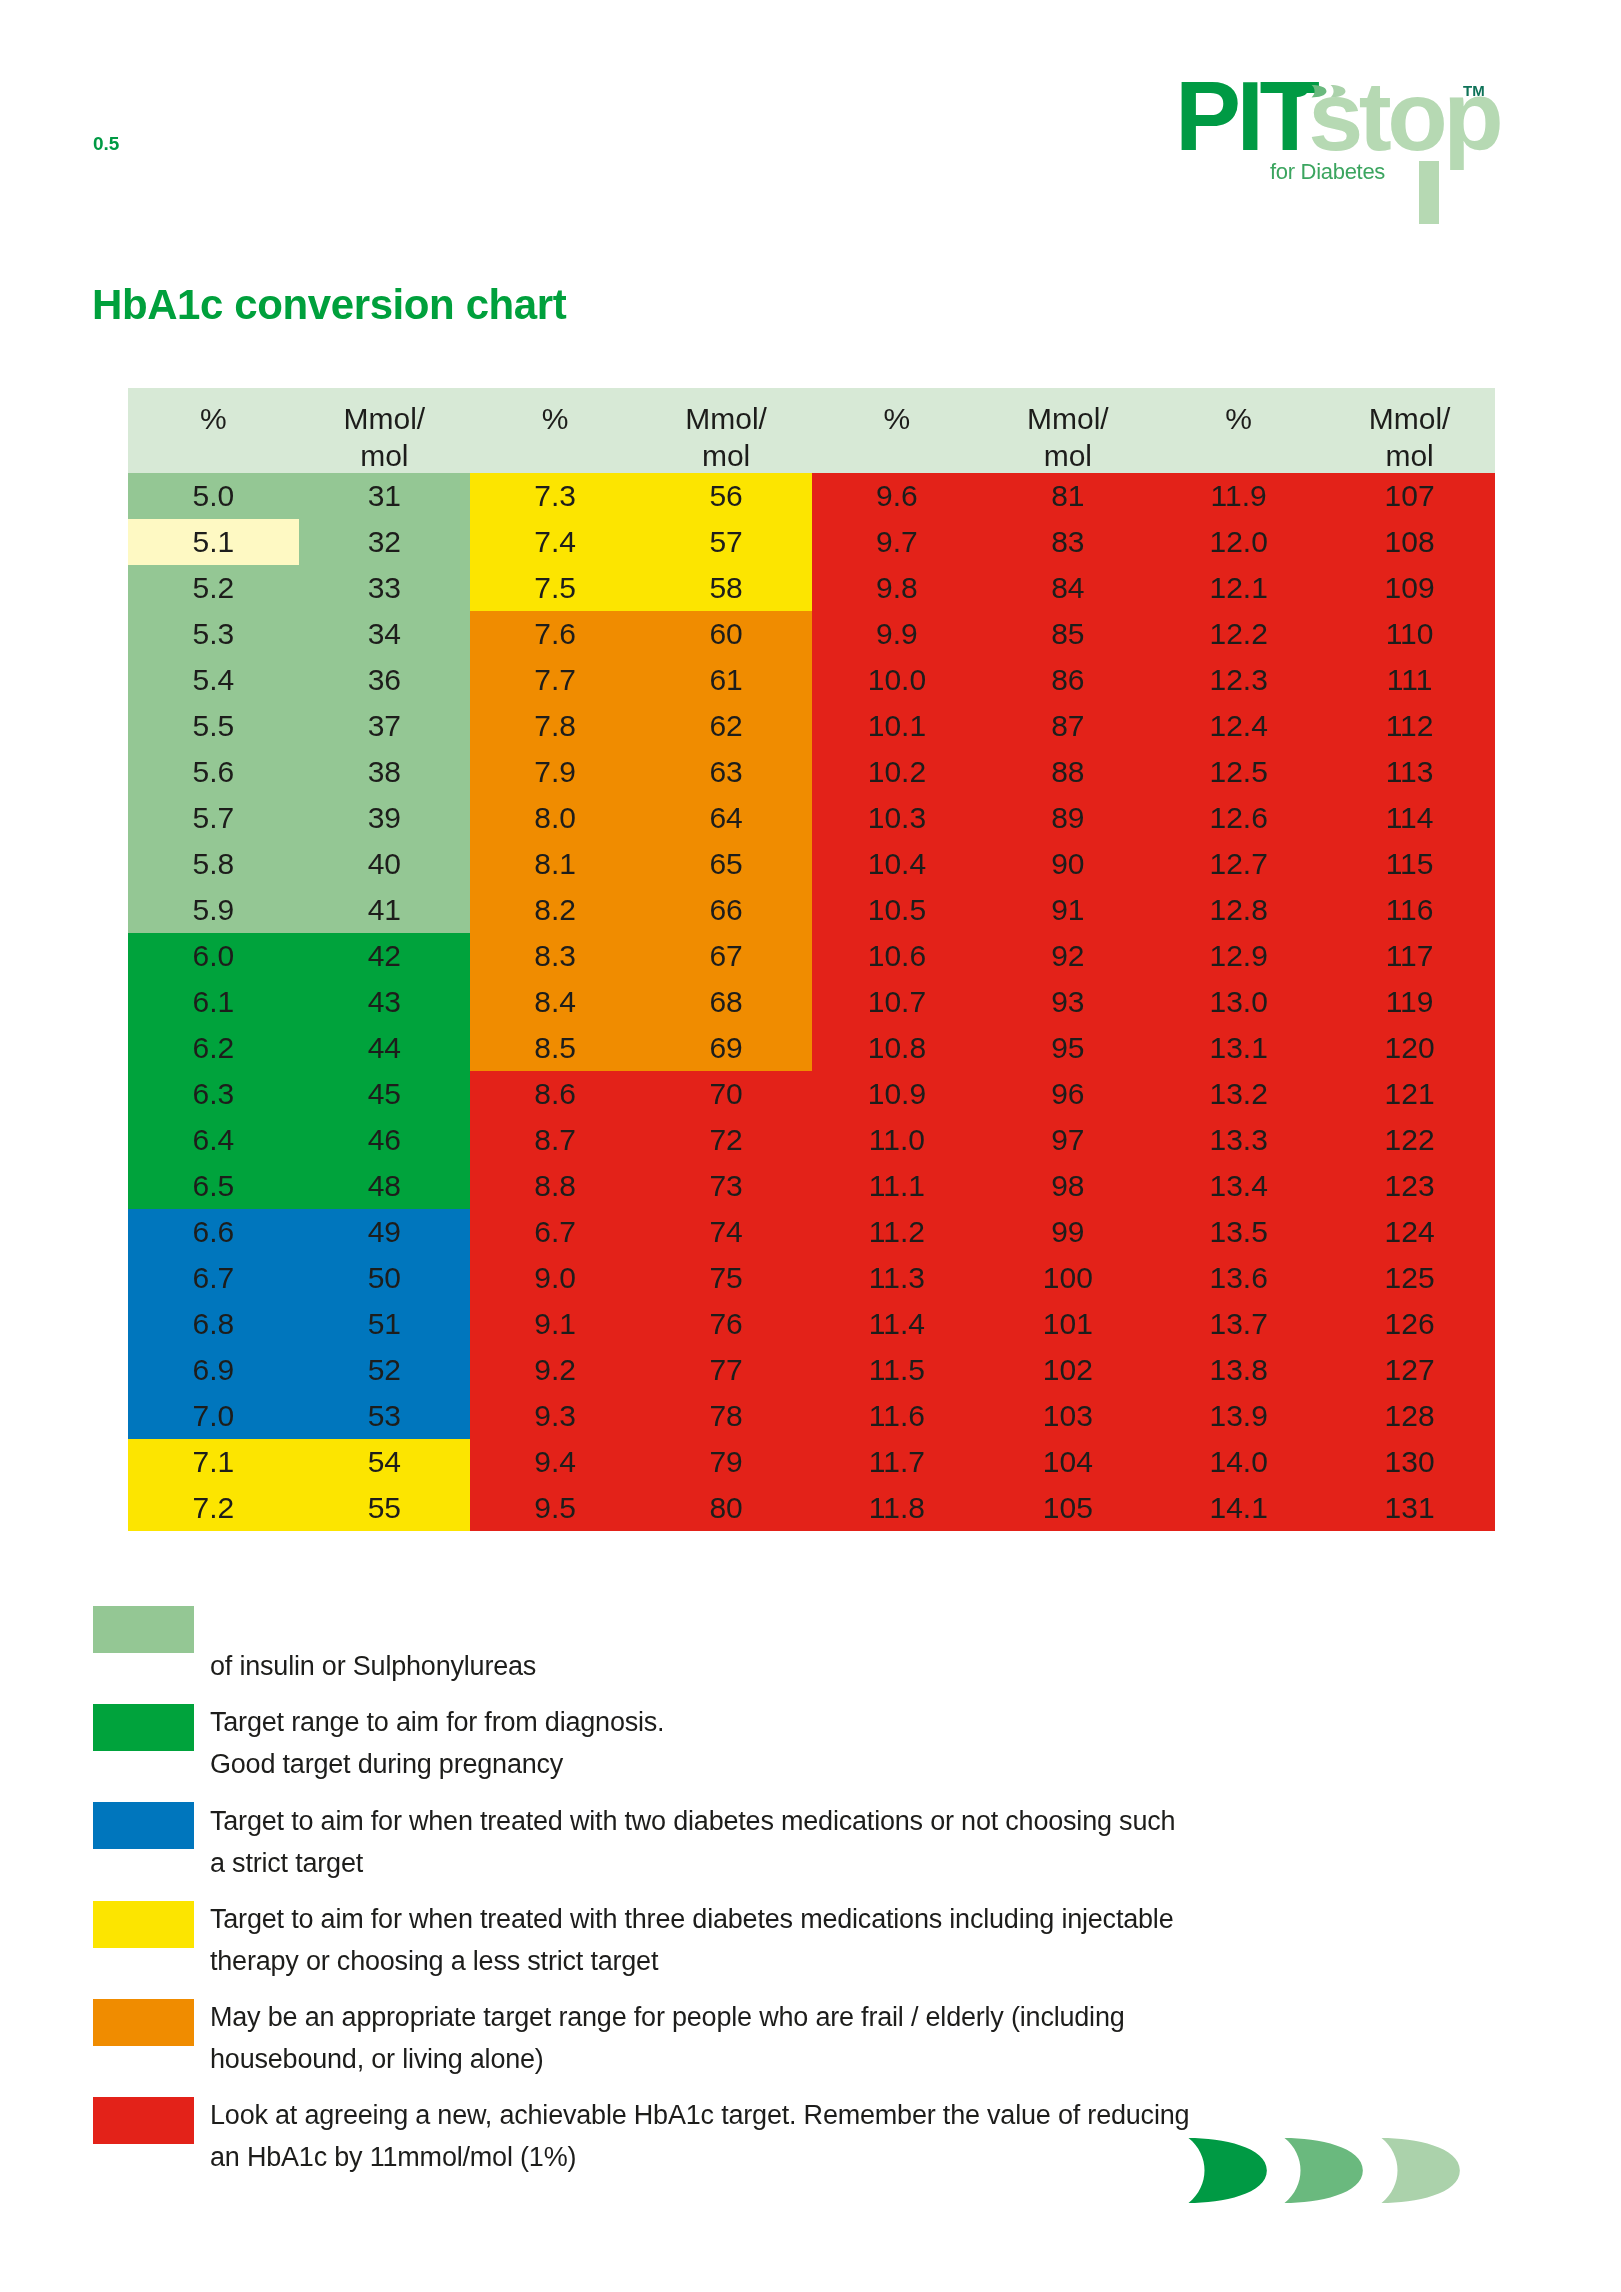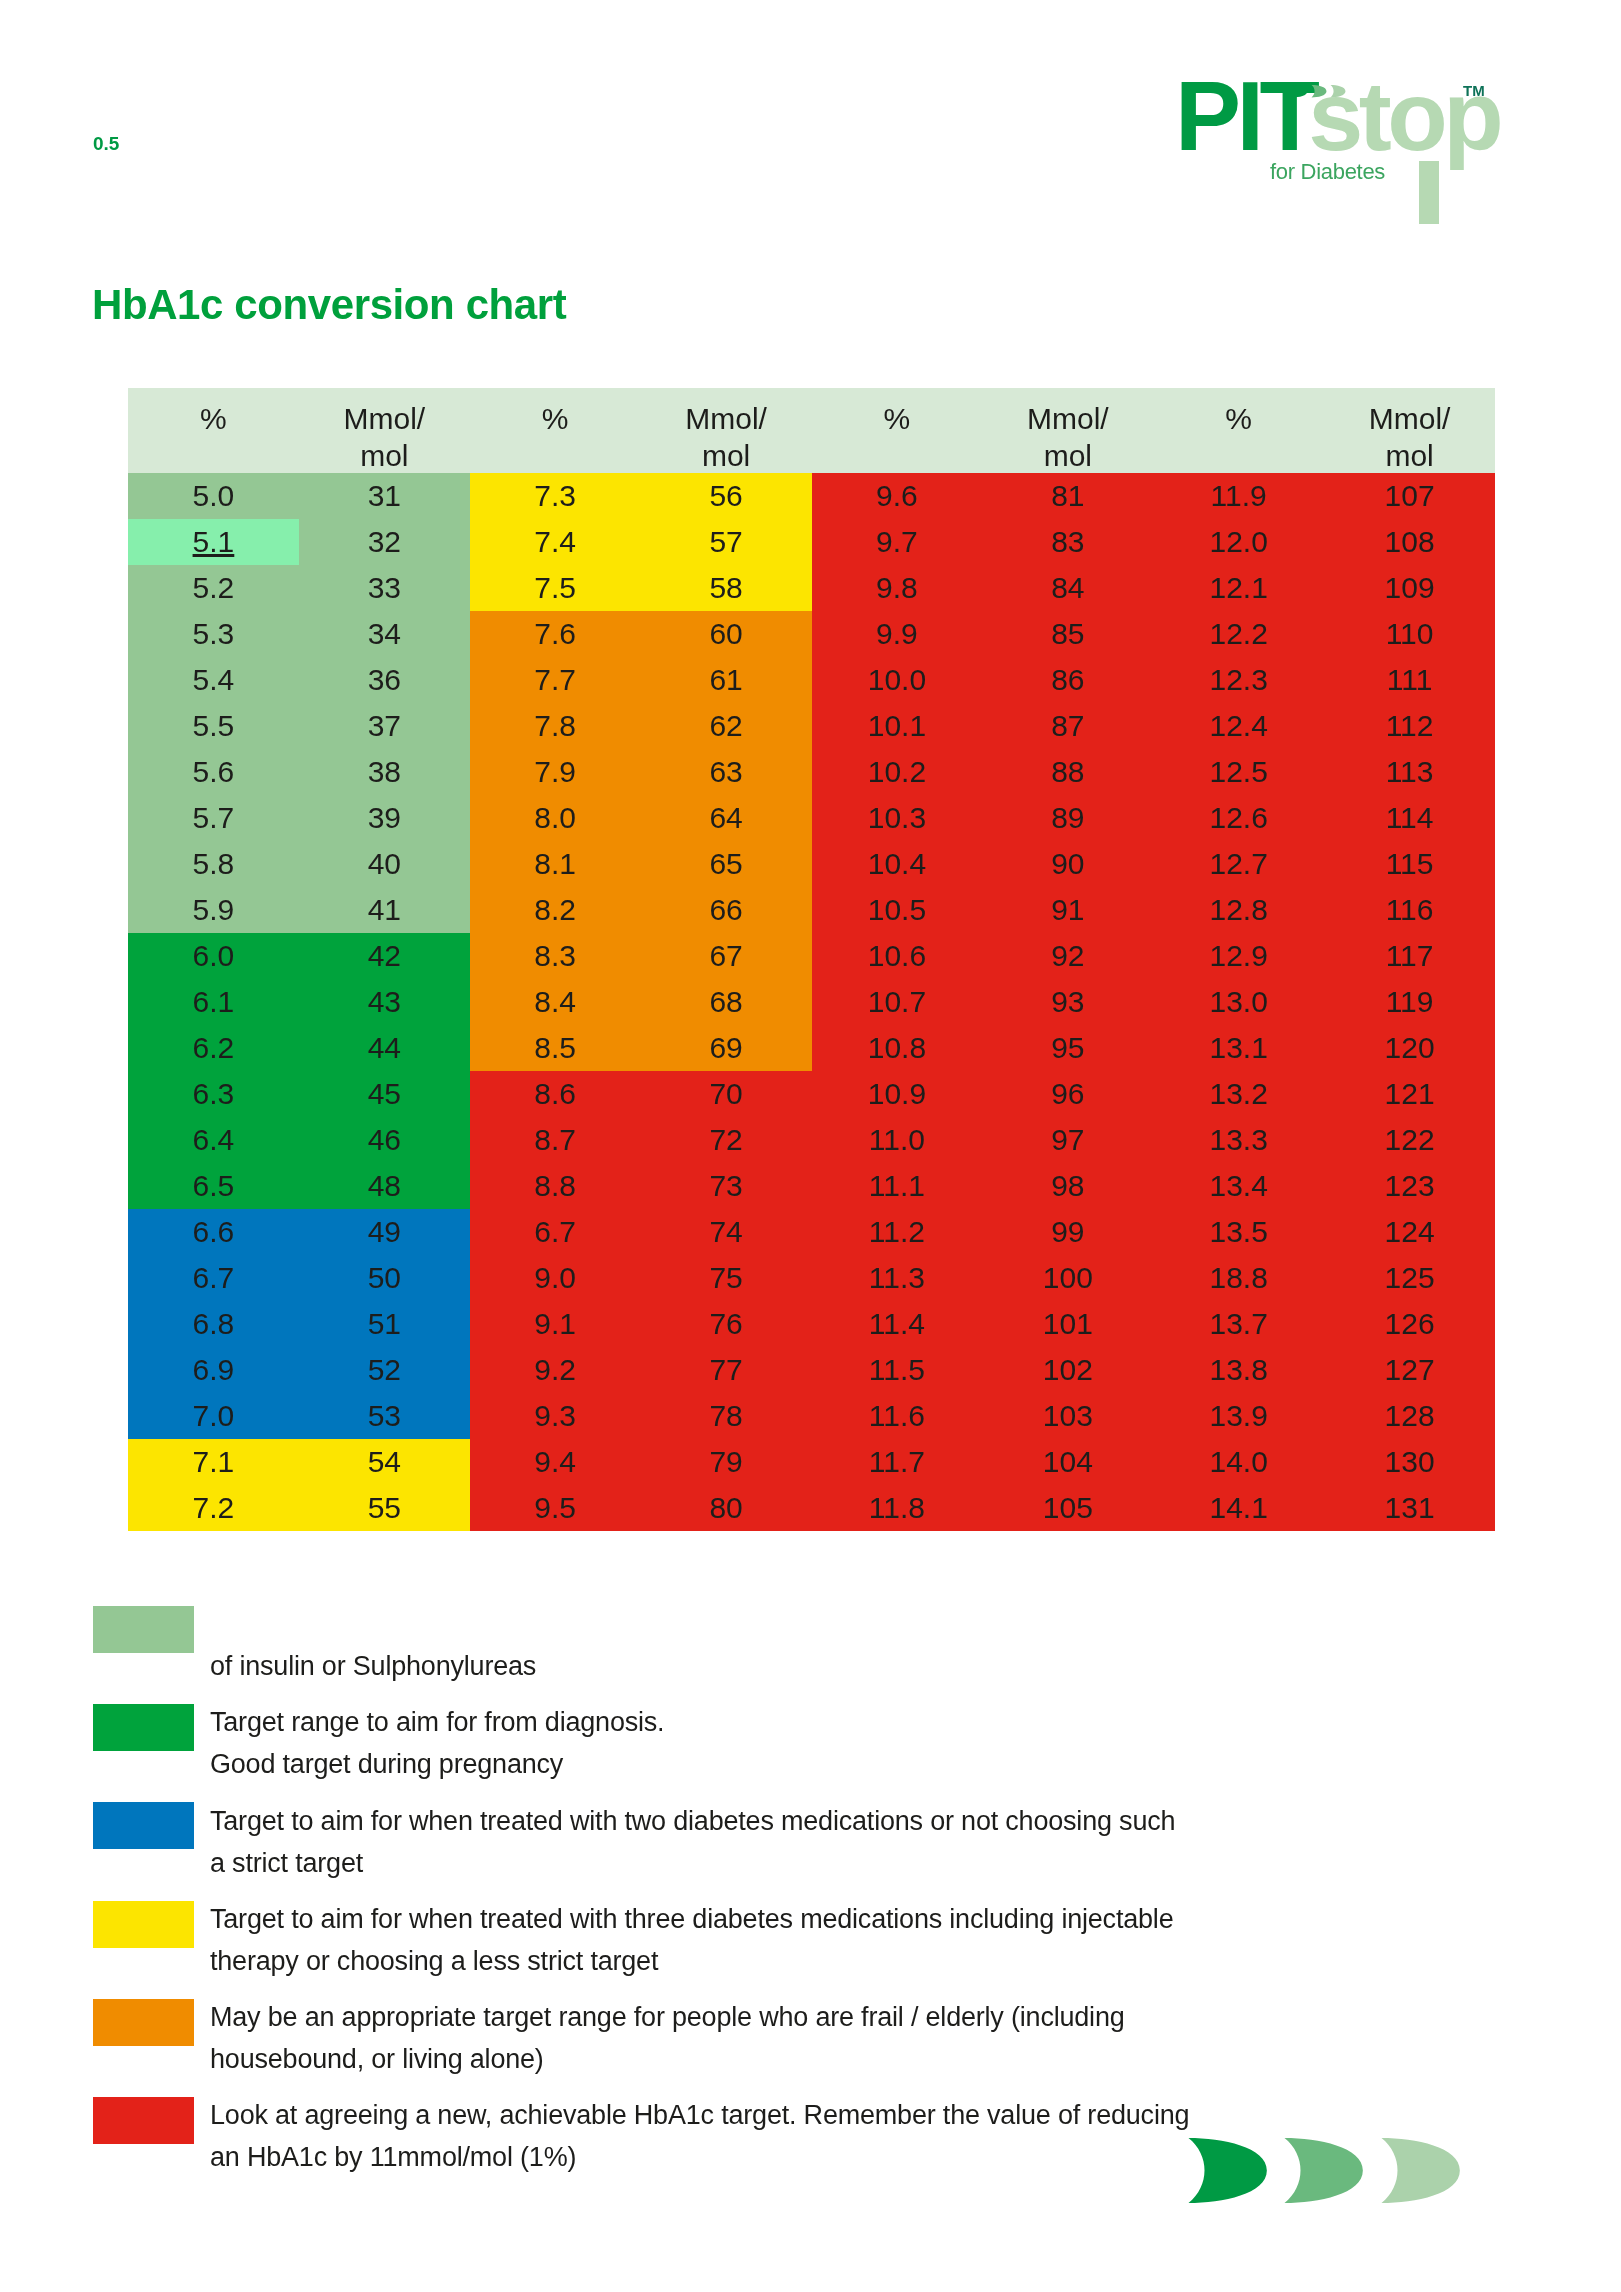--- a/index.html
+++ b/index.html
@@ -95,21 +95,21 @@
     </div>
     <div class="t-body">
       <div class="c" style="background: rgb(148, 199, 148);">5.0</div>
       <div class="c" style="background: rgb(148, 199, 148);">31</div>
       <div class="c" style="background: rgb(252, 229, 0);">7.3</div>
       <div class="c" style="background: rgb(252, 229, 0);">56</div>
       <div class="c" style="background: rgb(227, 34, 25);">9.6</div>
       <div class="c" style="background: rgb(227, 34, 25);">81</div>
       <div class="c" style="background: rgb(227, 34, 25);">11.9</div>
       <div class="c" style="background: rgb(227, 34, 25);">107</div>
-      <div class="c" style="background: #86efac; text-decoration: underline;">5.1</div>
+      <div class="c" style="background: #fef9c3;">5.1</div>
       <div class="c" style="background: rgb(148, 199, 148);">32</div>
       <div class="c" style="background: rgb(252, 229, 0);">7.4</div>
       <div class="c" style="background: rgb(252, 229, 0);">57</div>
       <div class="c" style="background: rgb(227, 34, 25);">9.7</div>
       <div class="c" style="background: rgb(227, 34, 25);">83</div>
       <div class="c" style="background: rgb(227, 34, 25);">12.0</div>
       <div class="c" style="background: rgb(227, 34, 25);">108</div>
       <div class="c" style="background: rgb(148, 199, 148);">5.2</div>
       <div class="c" style="background: rgb(148, 199, 148);">33</div>
       <div class="c" style="background: rgb(252, 229, 0);">7.5</div>
@@ -229,21 +229,21 @@
       <div class="c" style="background: rgb(227, 34, 25);">11.2</div>
       <div class="c" style="background: rgb(227, 34, 25);">99</div>
       <div class="c" style="background: rgb(227, 34, 25);">13.5</div>
       <div class="c" style="background: rgb(227, 34, 25);">124</div>
       <div class="c" style="background: rgb(0, 118, 189);">6.7</div>
       <div class="c" style="background: rgb(0, 118, 189);">50</div>
       <div class="c" style="background: rgb(227, 34, 25);">9.0</div>
       <div class="c" style="background: rgb(227, 34, 25);">75</div>
       <div class="c" style="background: rgb(227, 34, 25);">11.3</div>
       <div class="c" style="background: rgb(227, 34, 25);">100</div>
-      <div class="c" style="background: rgb(227, 34, 25);">18.8</div>
+      <div class="c" style="background: rgb(227, 34, 25);">13.6</div>
       <div class="c" style="background: rgb(227, 34, 25);">125</div>
       <div class="c" style="background: rgb(0, 118, 189);">6.8</div>
       <div class="c" style="background: rgb(0, 118, 189);">51</div>
       <div class="c" style="background: rgb(227, 34, 25);">9.1</div>
       <div class="c" style="background: rgb(227, 34, 25);">76</div>
       <div class="c" style="background: rgb(227, 34, 25);">11.4</div>
       <div class="c" style="background: rgb(227, 34, 25);">101</div>
       <div class="c" style="background: rgb(227, 34, 25);">13.7</div>
       <div class="c" style="background: rgb(227, 34, 25);">126</div>
       <div class="c" style="background: rgb(0, 118, 189);">6.9</div>

